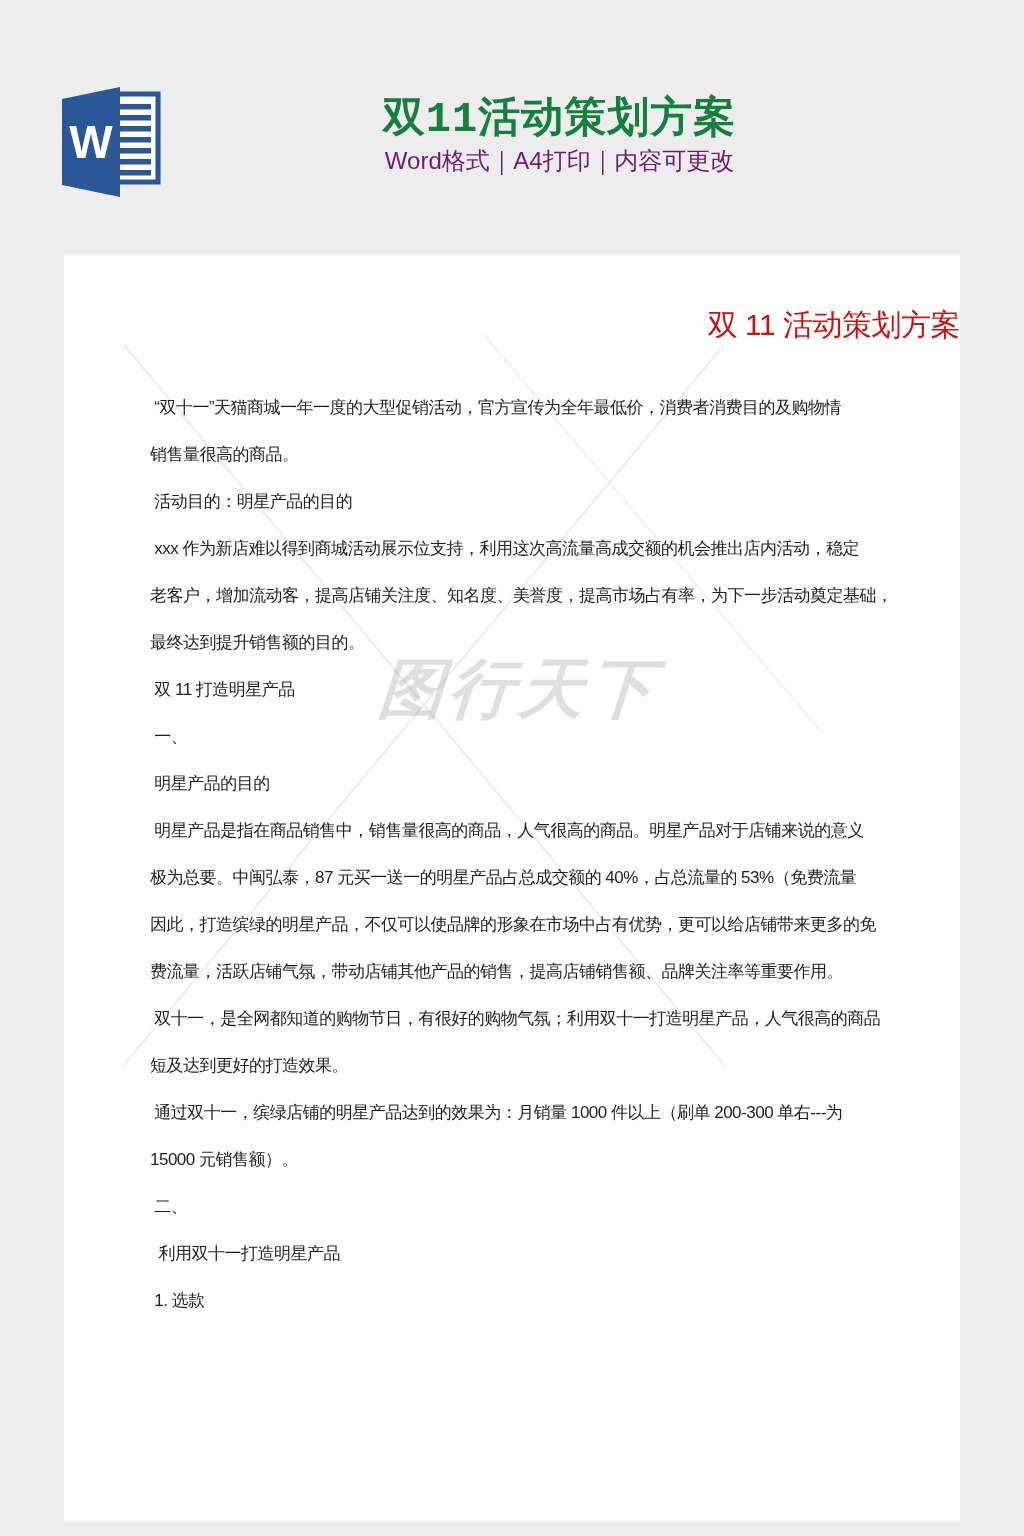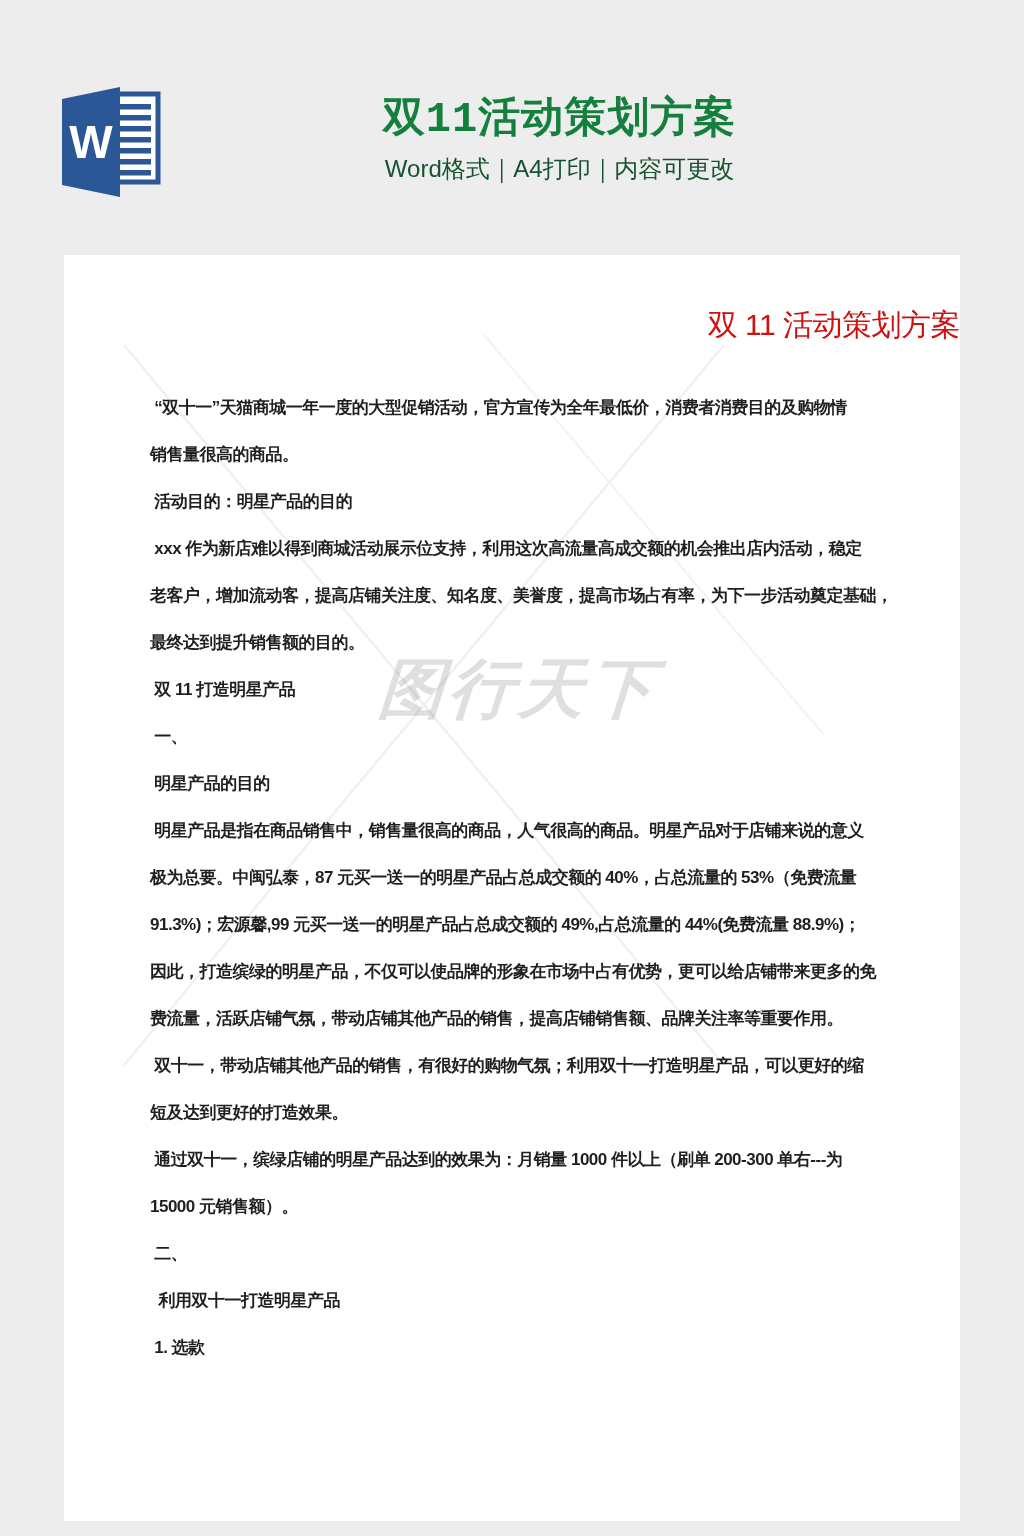--- a/index.html
+++ b/index.html
@@ -12,21 +12,21 @@
   }
   
   .header { position: absolute; left: 0; top: 0; width: 1024px; height: 255px; }
   .word-icon { position: absolute; left: 62px; top: 86px; width: 100px; height: 112px; }
   .hdr-text { position: absolute; left: 95px; right: 0; top: 98px; text-align: center; }
   .hdr-title {
     font-size: 42px; font-weight: bold; color: #15803d;
     letter-spacing: 1px; line-height: 44px; font-family: Liberation Mono, monospace;
   }
   .hdr-subtitle {
-    margin-top: 13px; font-size: 24px; color: #14532d; line-height: 28px;
+    margin-top: 5px; font-size: 24px; color: #701a75; line-height: 28px;
   }
   
   .doc-page {
     position: absolute; left: 64px; top: 255px;
     width: 896px; height: 1266px;
     background: #ffffff;
     padding-top: 48px;
     overflow: hidden;
   }
   .doc-title {
@@ -34,21 +34,20 @@
     text-align: right;
     font-size: 30px; font-weight: 500; color: #ce1212;
     letter-spacing: -0.5px; line-height: 43px;
   }
   .doc-body {
     position: relative; z-index: 3;
     margin-top: 38px;
     padding: 0 22px 0 86px;
     font-size: 17px; letter-spacing: -0.5px;
     color: #1f1f1f;
-    font-weight: bold;
   }
   .doc-line {
     height: 47px; line-height: 47px;
     white-space: pre; overflow: visible;
   }
   
   .watermark-text {
     position: absolute; z-index: 1;
     left: 315px; top: 390px;
     font-family: "DejaVu Serif", serif;
@@ -105,24 +104,23 @@
       <div class="doc-line">销售量很高的商品。</div>
       <div class="doc-line"> 活动目的：明星产品的目的</div>
       <div class="doc-line"> xxx 作为新店难以得到商城活动展示位支持，利用这次高流量高成交额的机会推出店内活动，稳定</div>
       <div class="doc-line">老客户，增加流动客，提高店铺关注度、知名度、美誉度，提高市场占有率，为下一步活动奠定基础，</div>
       <div class="doc-line">最终达到提升销售额的目的。</div>
       <div class="doc-line"> 双 11 打造明星产品</div>
       <div class="doc-line"> 一、</div>
       <div class="doc-line"> 明星产品的目的</div>
       <div class="doc-line"> 明星产品是指在商品销售中，销售量很高的商品，人气很高的商品。明星产品对于店铺来说的意义</div>
       <div class="doc-line">极为总要。中闽弘泰，87 元买一送一的明星产品占总成交额的 40%，占总流量的 53%（免费流量</div>
-      <div class="doc-line">91.3%)；宏源馨,99 元买一送一的明星产品占总成交额的 49%,占总流量的 44%(免费流量 88.9%)；</div>
       <div class="doc-line">因此，打造缤绿的明星产品，不仅可以使品牌的形象在市场中占有优势，更可以给店铺带来更多的免</div>
       <div class="doc-line">费流量，活跃店铺气氛，带动店铺其他产品的销售，提高店铺销售额、品牌关注率等重要作用。</div>
-      <div class="doc-line"> 双十一，带动店铺其他产品的销售，有很好的购物气氛；利用双十一打造明星产品，可以更好的缩</div>
+      <div class="doc-line"> 双十一，是全网都知道的购物节日，有很好的购物气氛；利用双十一打造明星产品，人气很高的商品</div>
       <div class="doc-line">短及达到更好的打造效果。</div>
       <div class="doc-line"> 通过双十一，缤绿店铺的明星产品达到的效果为：月销量 1000 件以上（刷单 200-300 单右---为</div>
       <div class="doc-line">15000 元销售额）。</div>
       <div class="doc-line"> 二、</div>
       <div class="doc-line">  利用双十一打造明星产品</div>
       <div class="doc-line"> 1. 选款</div>
     </div>
 </div>
 
 </body></html>

